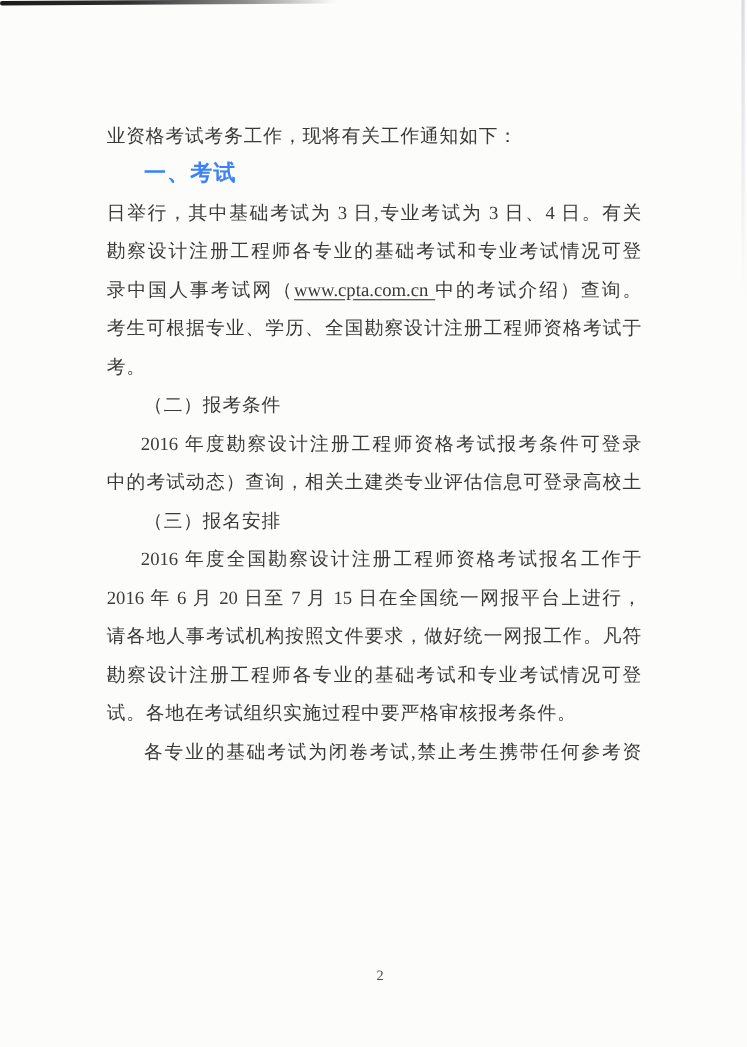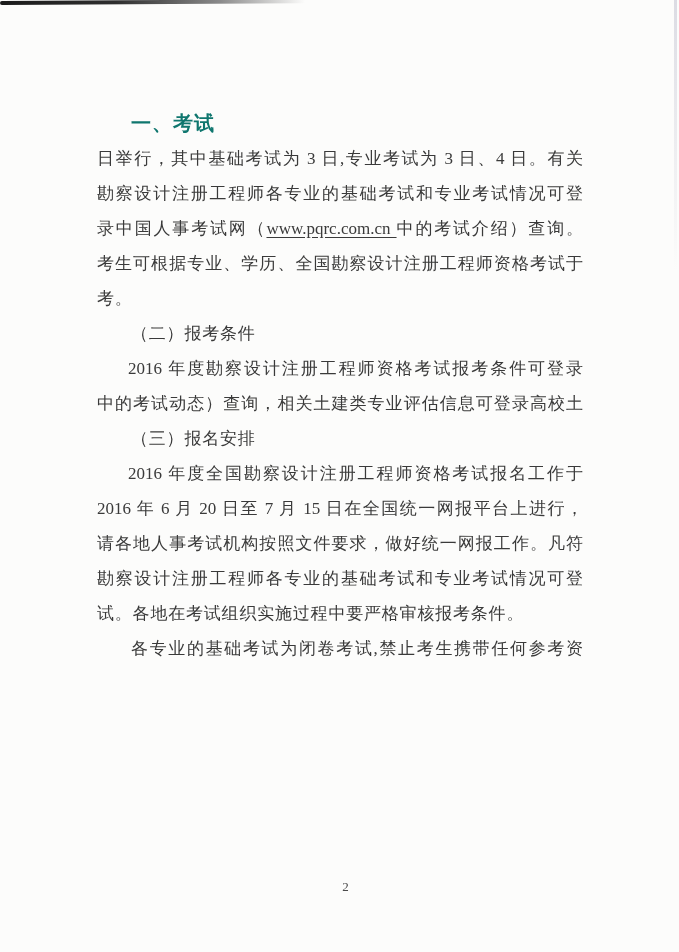--- a/index.html
+++ b/index.html
@@ -35,42 +35,43 @@
   .line {
     height:35px; line-height:35px;
     font-size:17px;
     white-space:nowrap;
   }
   .j  { text-align:justify; text-align-last:justify; white-space:normal; }
   .ls { letter-spacing:0.8px; }
   .ind  { padding-left:34px; }
   .ind2 { padding-left:31px; }
   .heading {
-    font-weight:700; font-size:20px; letter-spacing:1px; color:#0f766e;
+    font-weight:700; font-size:20px; letter-spacing:1px; color:#3b82f6;
   }
   .url { text-decoration:underline; text-underline-offset:3px; }
   .pagenum {
     position:absolute; left:0; top:877px; width:100%;
     text-align:center; font-size:13px; line-height:20px; color:#4a4a4a;
     padding-left:12px; box-sizing:border-box;
   }
 </style>
 </head>
 <body>
 
 <div class="page">
 
   <div class="scan-top"></div>
   <div class="scan-right"></div>
 
   <main class="doc">
+    <div class="line ls">业资格考试考务工作，现将有关工作通知如下：</div>
     <div class="line ind heading">一、考试</div>
     <div class="line j">日举行，其中基础考试为 3 日,专业考试为 3 日、4 日。有关</div>
     <div class="line j">勘察设计注册工程师各专业的基础考试和专业考试情况可登</div>
-    <div class="line j"><span>录中国人事考试网（</span><span class="url">www.pqrc.com.cn </span><span>中的考试介绍）查询。</span></div>
+    <div class="line j"><span>录中国人事考试网（</span><span class="url">www.cpta.com.cn </span><span>中的考试介绍）查询。</span></div>
     <div class="line j">考生可根据专业、学历、全国勘察设计注册工程师资格考试于</div>
     <div class="line ls">考。</div>
     <div class="line ind ls">（二）报考条件</div>
     <div class="line ind2 j">2016 年度勘察设计注册工程师资格考试报考条件可登录</div>
     <div class="line j">中的考试动态）查询，相关土建类专业评估信息可登录高校土</div>
     <div class="line ind ls">（三）报名安排</div>
     <div class="line ind2 j">2016 年度全国勘察设计注册工程师资格考试报名工作于</div>
     <div class="line j">2016 年 6 月 20 日至 7 月 15 日在全国统一网报平台上进行，</div>
     <div class="line j">请各地人事考试机构按照文件要求，做好统一网报工作。凡符</div>
     <div class="line j">勘察设计注册工程师各专业的基础考试和专业考试情况可登</div>

